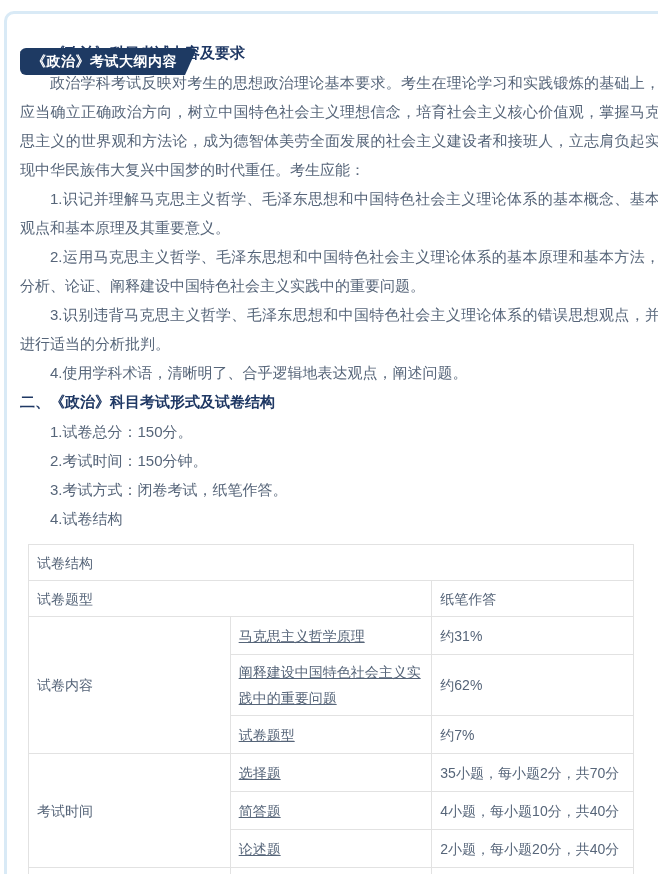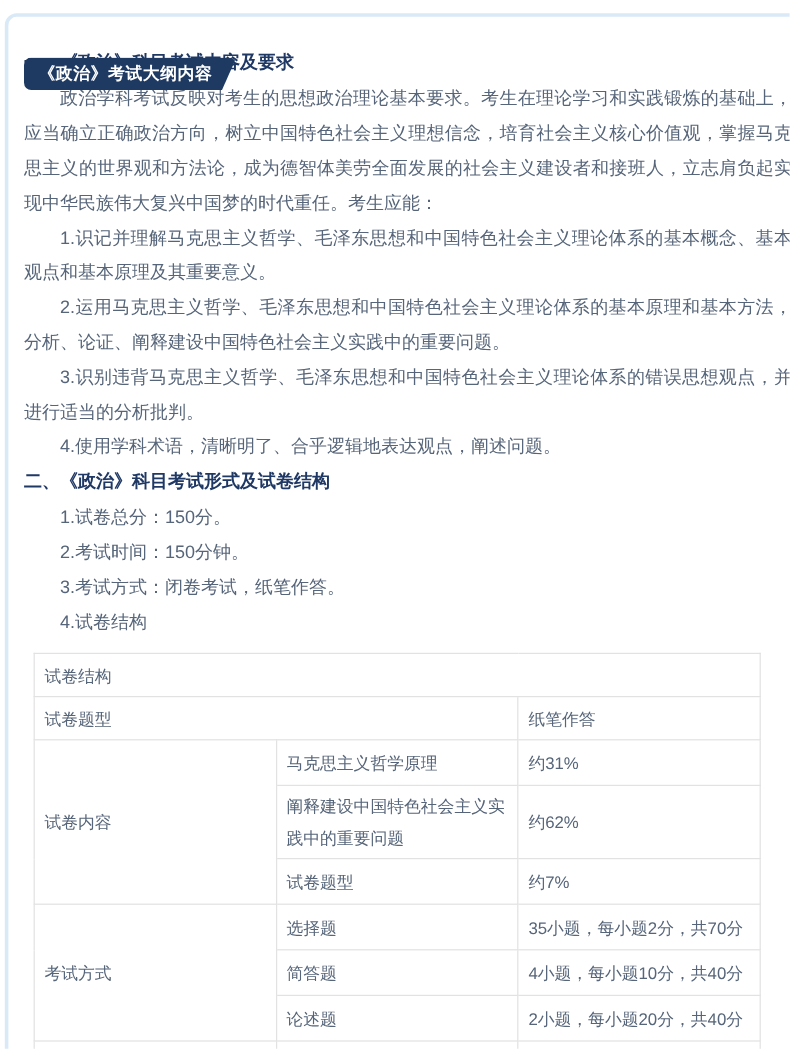--- a/index.html
+++ b/index.html
@@ -55,21 +55,21 @@
   }
   td.title-cell{height:27px;}
   td.header-cell{height:27px;}
   td.group-cell{
     width:34px;
     padding:4px 6px;
     line-height:30px;
     word-break:break-all;
     margin-top:20px;
   }
-  td.item-cell{width:266px;height:29px;}
+  td.item-cell{width:266px;height:29px;text-decoration:underline;}
   td.value-cell{width:256px;height:29px;}
 </style>
 </head>
 <body>
 
 <div class="badge">
   <span>《政治》考试大纲内容</span>
 </div>
 
 <div class="card">
@@ -112,21 +112,21 @@
         </tr>
         <tr>
           <td class="item-cell">阐释建设中国特色社会主义实践中的重要问题</td>
           <td class="value-cell">约62%</td>
         </tr>
         <tr>
           <td class="item-cell">试卷题型</td>
           <td class="value-cell">约7%</td>
         </tr>
         <tr>
-          <td class="group-cell" rowspan="3">考试方式</td>
+          <td class="group-cell" rowspan="3">考试时间</td>
           <td class="item-cell">选择题</td>
           <td class="value-cell">35小题，每小题2分，共70分</td>
         </tr>
         <tr>
           <td class="item-cell">简答题</td>
           <td class="value-cell">4小题，每小题10分，共40分</td>
         </tr>
         <tr>
           <td class="item-cell">论述题</td>
           <td class="value-cell">2小题，每小题20分，共40分</td>

